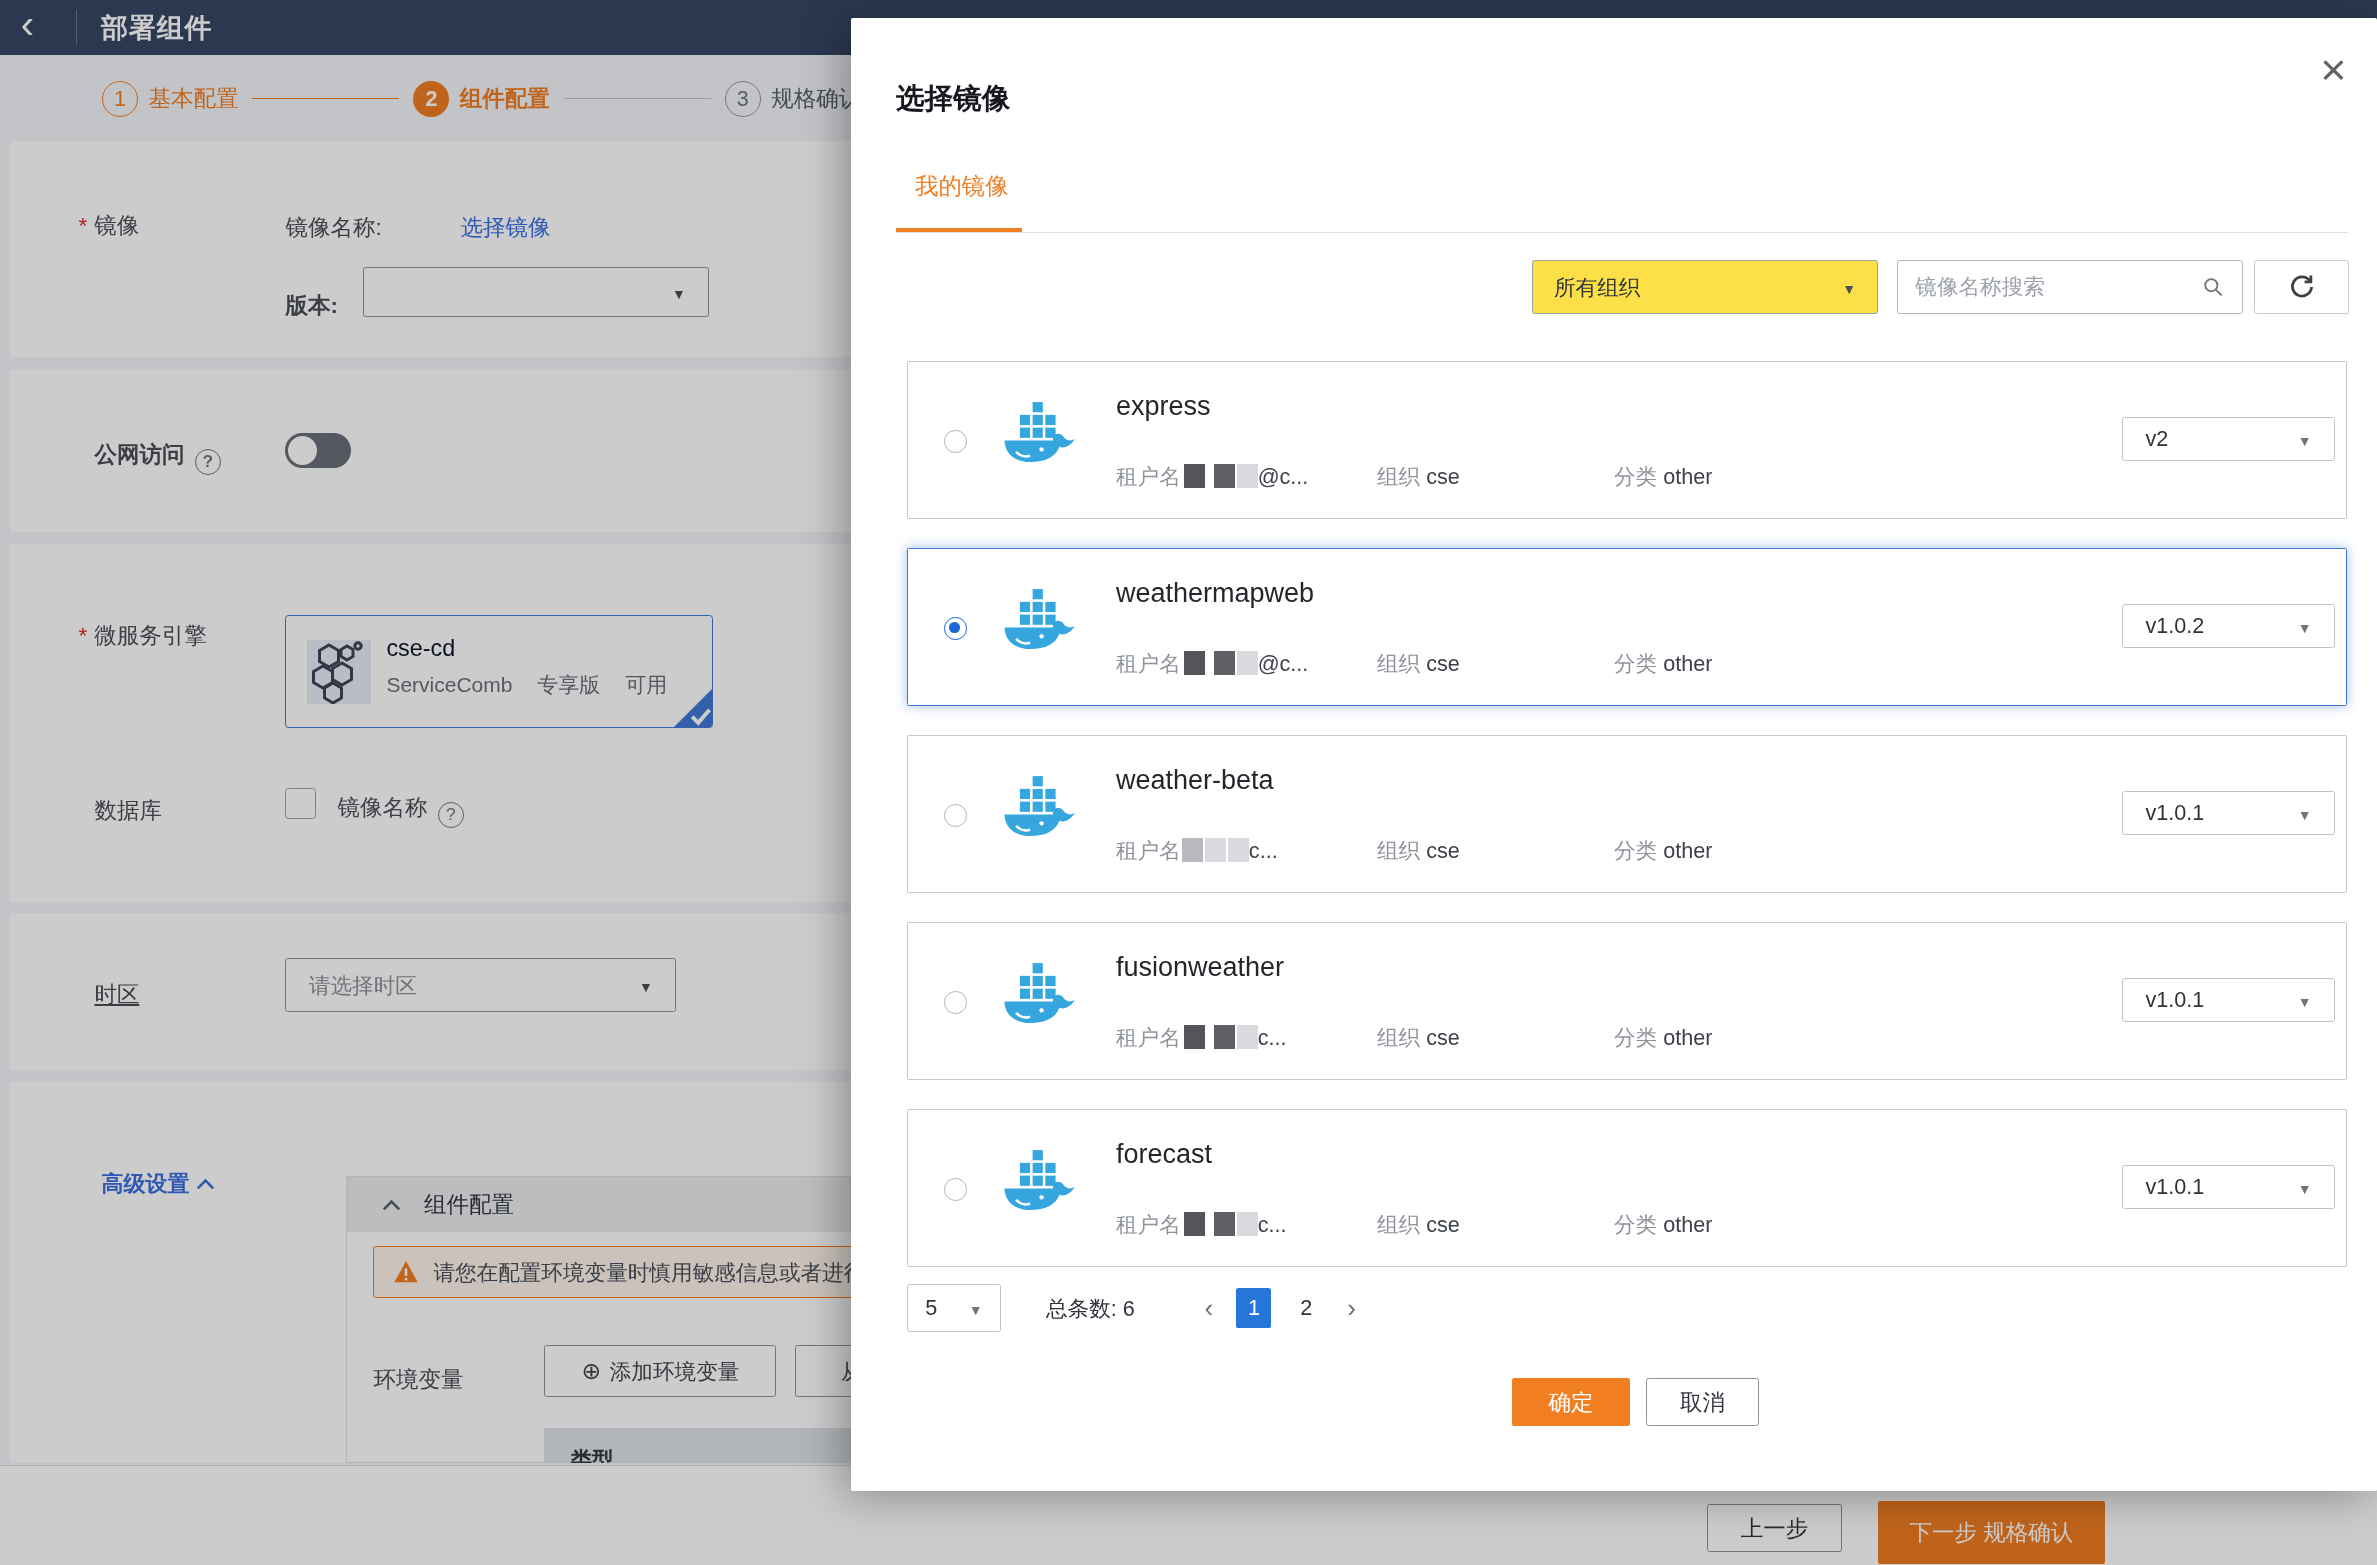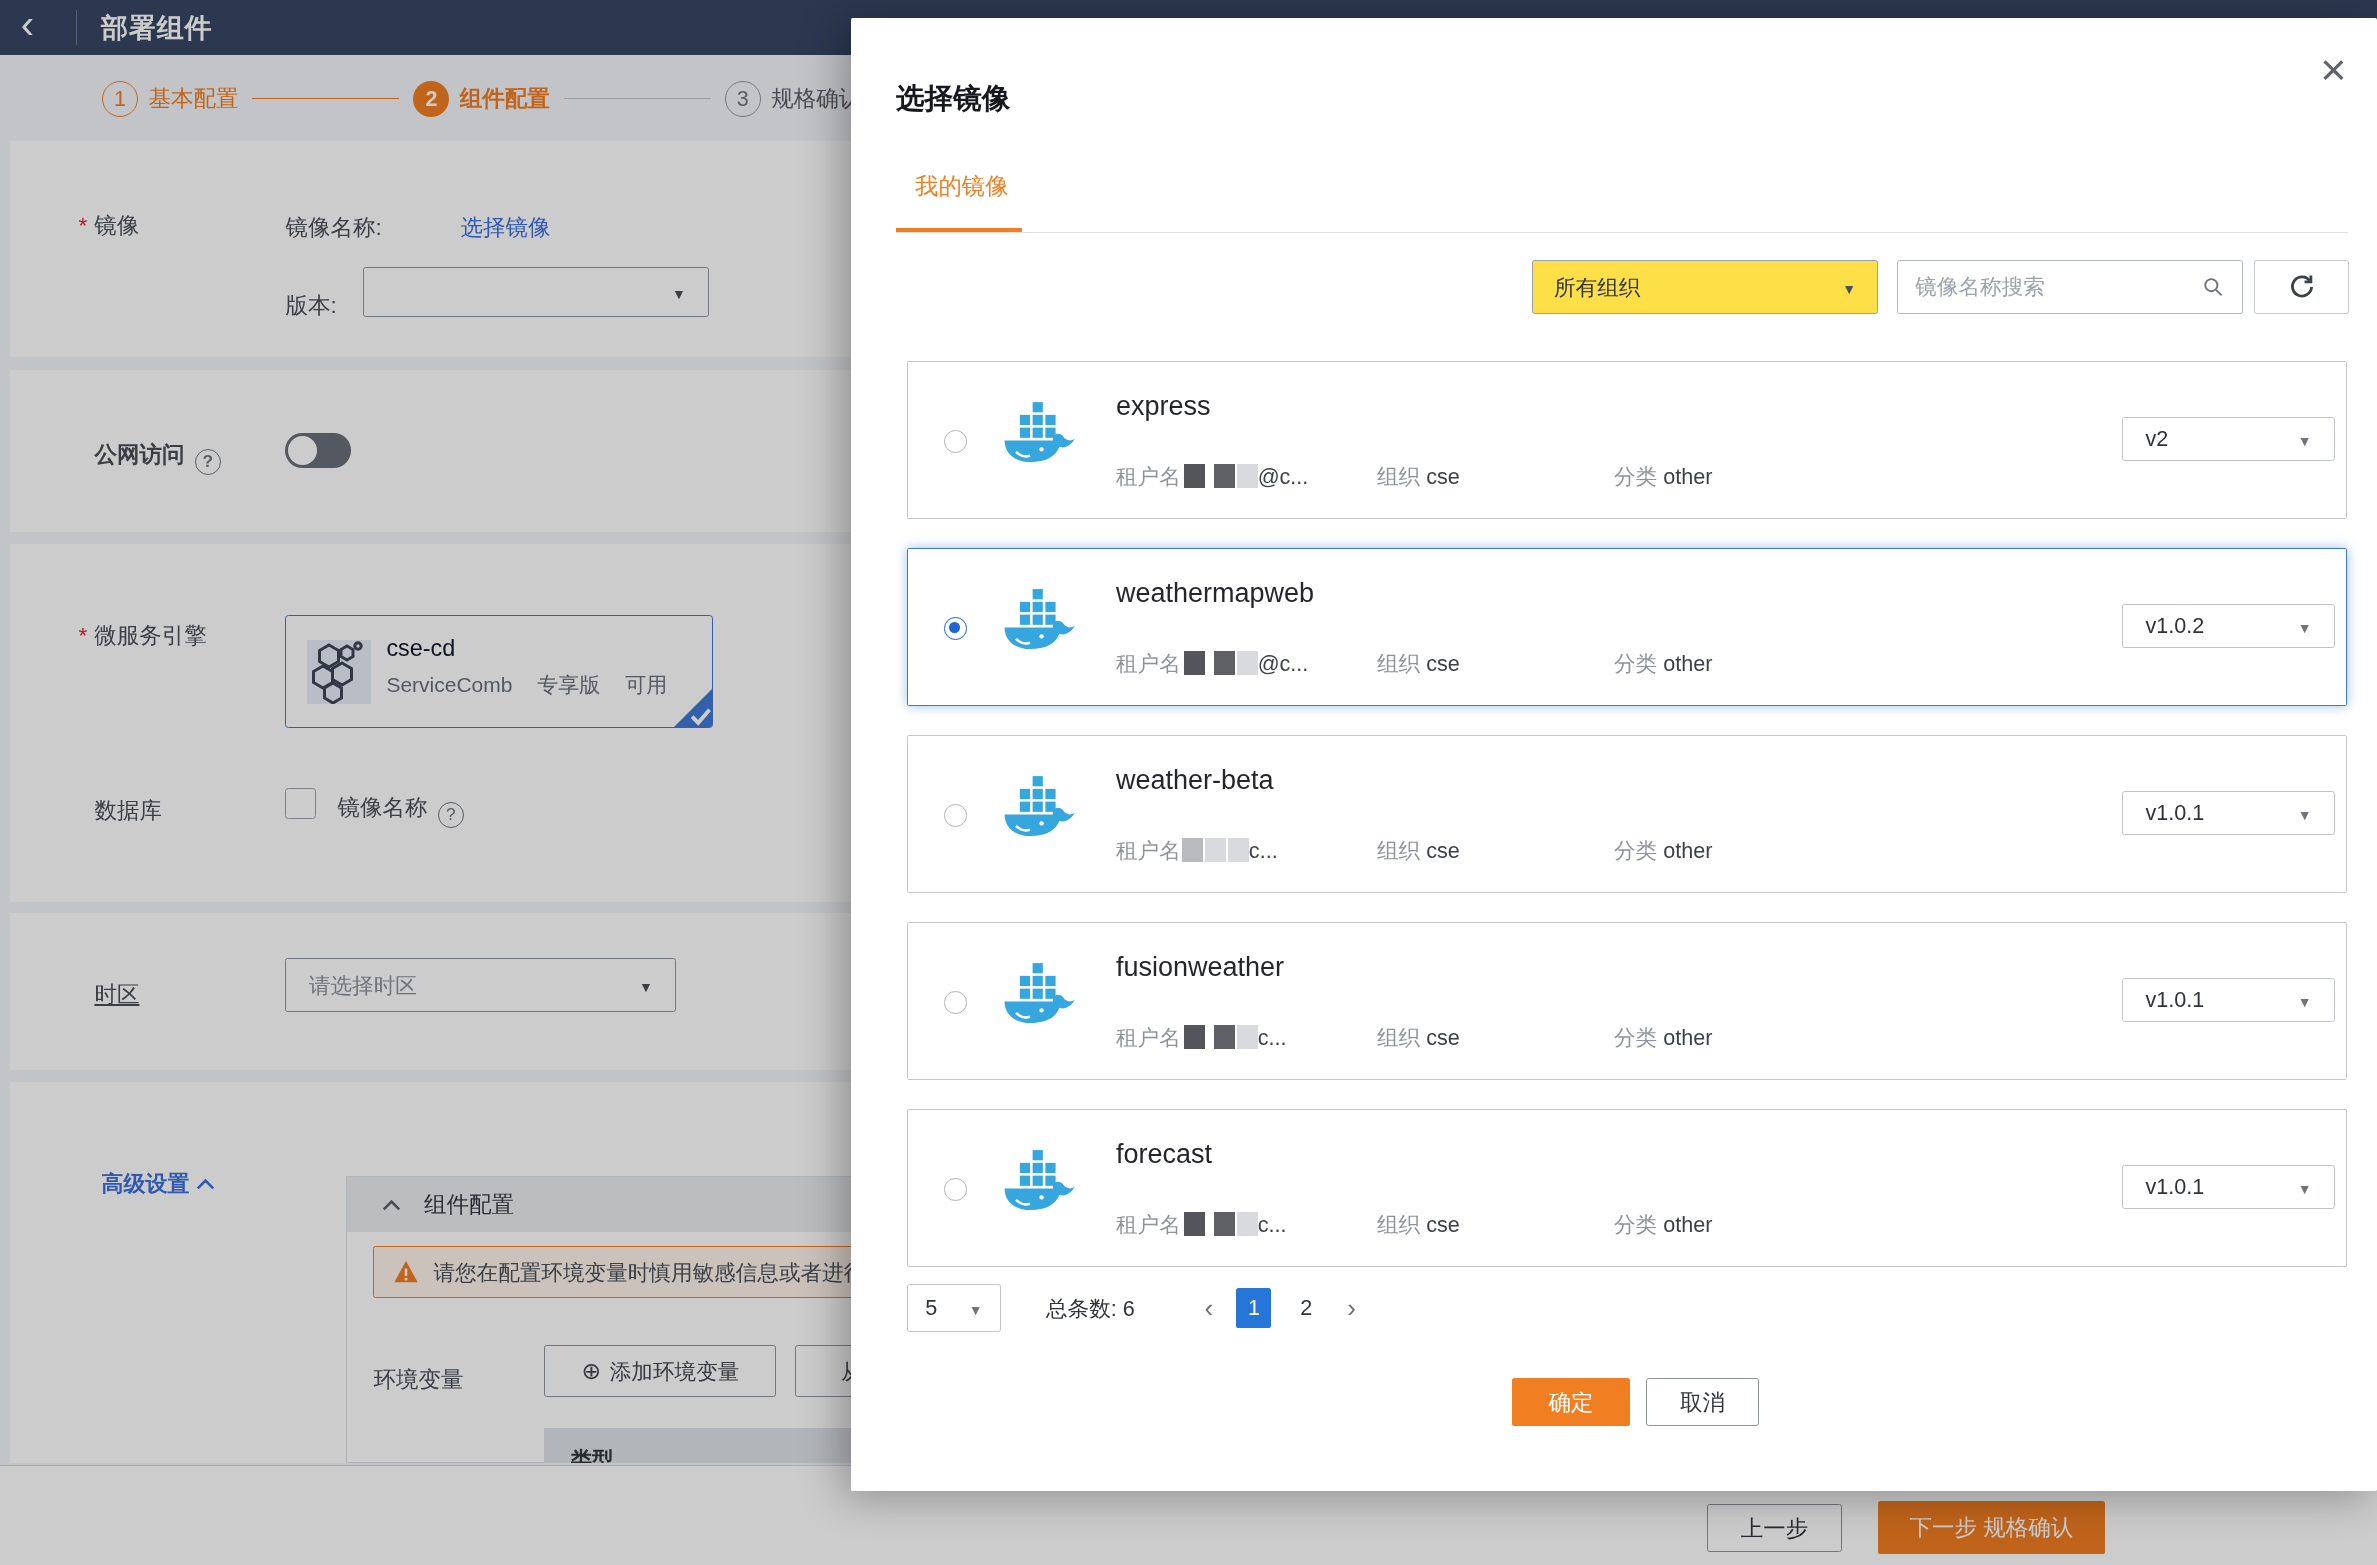--- a/index.html
+++ b/index.html
@@ -64,21 +64,21 @@
   .envbtn { position:absolute; top:168px; height:52px; background:#fff; border:0.9px solid #8f959e; border-radius:2.6px; display:flex; align-items:center; justify-content:center; font-size:21.6px; color:#43474f; }
   .envbtn.add { left:197px; width:232px; } .envbtn.add::before { content:'\2295'; margin-right:8.7px; font-size:23.4px; }
   .envbtn.imp { left:448px; width:199px; }
   .ttypehead { position:absolute; left:197px; top:251px; right:0; height:62px; background:#dfe3e8; display:flex; align-items:center; padding-left:26px; font-size:21.6px; color:#33373f; font-weight:bold; }
 
   .pgfooter { position:absolute; left:0; right:0; top:1465px; height:100px; background:#fff; border-top:0.9px solid #d9dce0; }
   .btn { display:flex; align-items:center; justify-content:center; border-radius:2.6px; font-size:22.5px; cursor:pointer; }
   .btn.ghost { background:#fff; border:0.9px solid #8f949c; color:#30343d; }
   .btn.primary { background:#f27e22; color:#fff; }
   .prevbtn { position:absolute; left:1707px; top:38px; width:135px; height:48px; }
-  .nextbtn { position:absolute; left:1878px; top:35px; width:227px; height:53px; }
+  .nextbtn { position:absolute; left:1878px; top:35px; width:227px; height:63px; }
 
   
   .overlay { position:absolute; inset:0; background:rgba(0,0,0,.2); z-index:10; }
   .modal { position:absolute; left:851px; top:18px; right:0; height:1473px; background:#fff; z-index:20; border-radius:1.7px; box-shadow:-8.7px 5.2px 43px rgba(0,0,0,.3); }
   .mclose { position:absolute; right:21px; top:29px; width:45px; height:45px; display:flex; align-items:center; justify-content:center; cursor:pointer; }
   .mclose::before { content:'\00D7'; font-size:45px; color:#5f6369; line-height:35px; }
   .mtitle { position:absolute; left:45px; top:61px; font-size:28.6px; font-weight:bold; color:#16181d; }
   .mtabline { position:absolute; left:45px; right:29px; top:214px; height:0.9px; background:#dcdee1; }
   .mtab { position:absolute; left:64px; top:152px; font-size:23.4px; color:#f27e22; cursor:pointer; }
   .mtab-ul { position:absolute; left:45px; top:210px; width:126px; height:4.3px; background:#f27e22; }
@@ -146,21 +146,21 @@
     <div class="step pending">
       <div class="cir">3</div>
       <div class="lbl">规格确认</div>
     </div>
   </div>
 
   <div class="sect s1">
     <div class="flabel req" style="left:68px; top:69px;">镜像</div>
     <div class="sublabel" style="left:275px; top:71px;">镜像名称:</div>
     <div class="link" style="position:absolute; left:450px; top:71px;">选择镜像</div>
-    <div class="sublabel" style="left:275px; top:149px;">版本:</div>
+    <div class="sublabel" style="left:275px; top:149px;font-weight:bold;">版本:</div>
     <div class="selbox" style="left:353px; top:126px; width:346px; height:50px;">
       <span></span>
       <span class="caret"></span>
     </div>
   </div>
 
   <div class="sect s2">
     <div class="flabel" style="left:84px; top:69px;font-weight:bold;"><span>公网访问</span><span class="helpq">?</span></div>
     <div class="toggle" style="left:275px; top:63px;">
       <div class="knob"></div>

